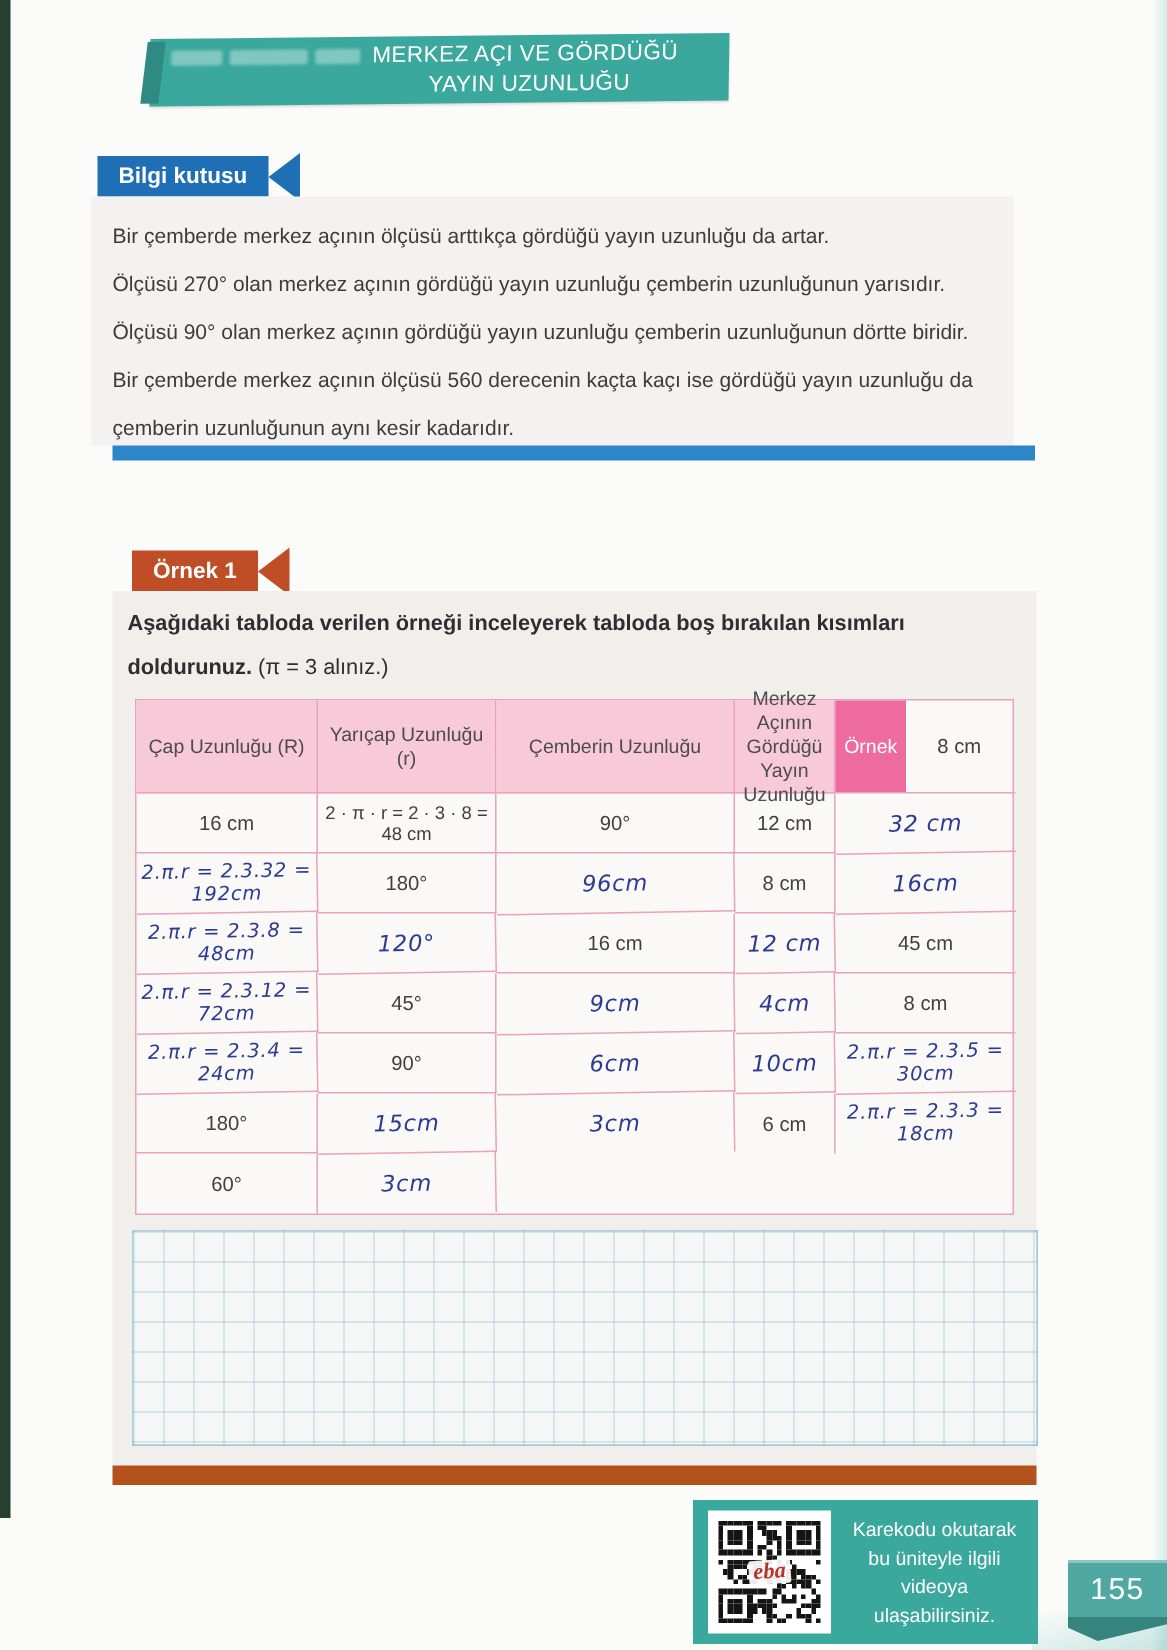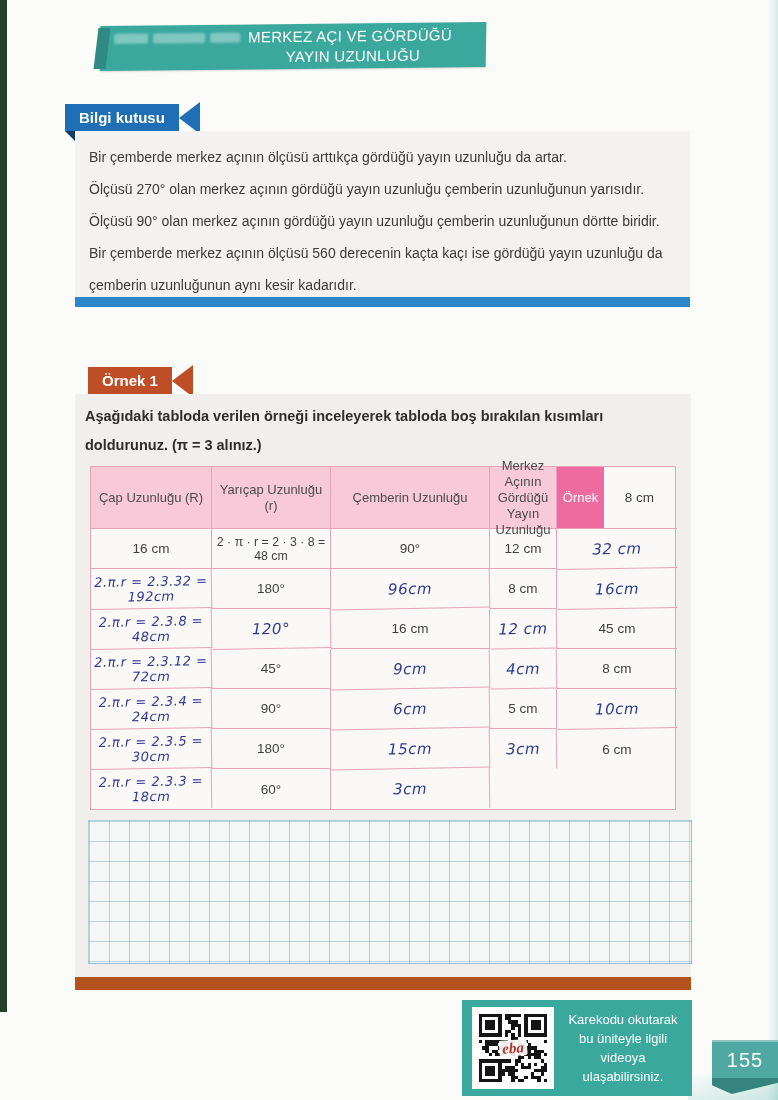--- a/index.html
+++ b/index.html
@@ -44,32 +44,32 @@
   .ribbon .fold{position:absolute;left:0;top:100%;width:13px;height:13px;
     clip-path:polygon(0 0,100% 0,100% 100%);}
   .ribbon-bilgi{left:65px;top:104px;background:var(--blue,#1E6FB5);}
   .ribbon-bilgi .arrow{border-right:21px solid var(--blue,#1E6FB5);}
   .ribbon-bilgi .fold{background:var(--blue-dark,#143D63);}
   .ribbon-ornek{left:88px;top:367px;background:var(--orange,#BF4E26);}
   .ribbon-ornek .arrow{border-right:21px solid var(--orange,#BF4E26);}
   .ribbon-ornek .fold{background:var(--orange-dark,#6F2A0E);}
 
   
-  .info-box{position:absolute;left:75px;top:131px;width:615px;height:166px;
+  .info-box{position:absolute;left:61px;top:131px;width:615px;height:166px;
     background:var(--info-gray,#F3F2F0);padding:10px 14px 0 14px;}
   .info-box p{font-size:14px;line-height:32px;color:#3C3C3C;}
   .info-bar{position:absolute;left:75px;top:297px;width:615px;height:10px;background:var(--blue-bar,#2C86C8);}
 
   
   .example-box{position:absolute;left:75px;top:394px;width:616px;height:583px;background:var(--box-gray,#F1EFEC);}
   .example-bar{position:absolute;left:75px;top:977px;width:616px;height:13px;background:var(--orange-bar,#B4521E);}
   .instruction{position:absolute;left:10px;top:8px;width:596px;
     font-size:14.5px;line-height:29px;color:#2E2E2E;}
   .instruction .b{font-weight:bold;}
-  .instruction .n{font-weight:bold;}
+  .instruction .n{font-weight:normal;}
 
   
   .xtable{position:absolute;left:15px;top:72px;width:586px;
     display:grid;grid-template-columns:121px 119px 159px 67px 120px;
     grid-template-rows:62px repeat(7,40px);
     background:#FAF9F7;border:1px solid var(--pink-border,#E8A2BA);}
   .tcell{border-right:1px solid var(--pink-border,#E8A2BA);border-bottom:1px solid var(--pink-border,#E8A2BA);
     display:flex;align-items:center;justify-content:center;text-align:center;
     font-size:13.5px;color:#3F3F3F;position:relative;padding:1px 2px;}
   .tcell:nth-child(5n){border-right:none;}
@@ -189,21 +189,20 @@
     <div class="tcell eq hw">2.π.r = 2.3.12 = 72cm</div>
     <div class="tcell">45°</div>
     <div class="tcell hw">9cm</div>
 
     <div class="tcell hw">4cm</div>
     <div class="tcell">8 cm</div>
     <div class="tcell eq hw">2.π.r = 2.3.4 = 24cm</div>
     <div class="tcell">90°</div>
     <div class="tcell hw">6cm</div>
 
-    <div class="tcell">5 cm</div>
     <div class="tcell hw">10cm</div>
     <div class="tcell eq hw">2.π.r = 2.3.5 = 30cm</div>
     <div class="tcell">180°</div>
     <div class="tcell hw">15cm</div>
 
     <div class="tcell hw">3cm</div>
     <div class="tcell">6 cm</div>
     <div class="tcell eq hw">2.π.r = 2.3.3 = 18cm</div>
     <div class="tcell">60°</div>
     <div class="tcell hw">3cm</div>

